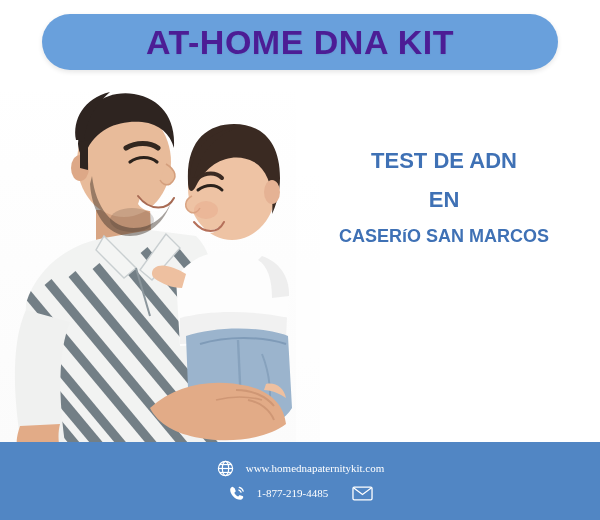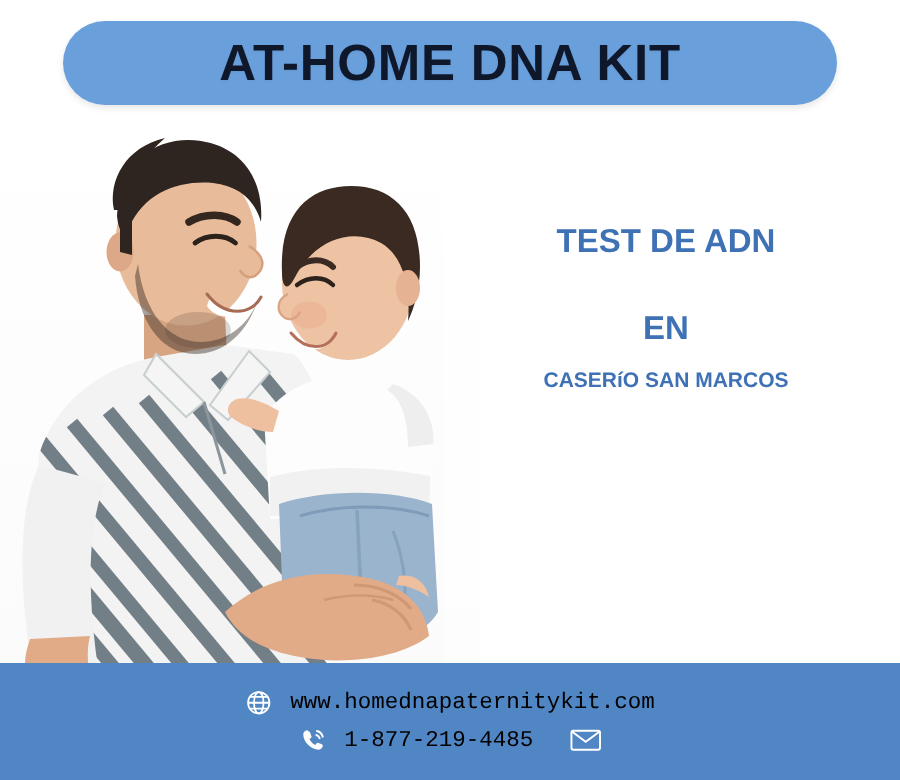--- a/index.html
+++ b/index.html
@@ -29,21 +29,21 @@
     width: 516px;
     height: 56px;
     background: #69a0dc;
     border-radius: 28px;
     display: flex;
     align-items: center;
     justify-content: center;
     box-shadow: 0 2px 5px rgba(0,0,0,0.10);
   }
   .header-title {
-    color: #0f172a;
+    color: #4c1d95;
     font-family: "Liberation Sans", sans-serif;
     font-weight: bold;
     font-size: 34px;
     letter-spacing: 0.5px;
     line-height: 1;
     white-space: nowrap;
     text-shadow: 0 1px 2px rgba(0,0,0,0.06);
   }
 
   
@@ -66,23 +66,23 @@
     text-align: center;
   }
   .headline-line {
     color: #3f71b5;
     font-family: "Liberation Sans", sans-serif;
     font-weight: bold;
     font-size: 22px;
     line-height: 1;
     white-space: nowrap;
   }
-  .headline-line.l1 { margin-bottom: 36px; }
+  .headline-line.l1 { margin-bottom: 17px; }
   .headline-line.l2 { margin-bottom: 16px; }
-  .headline-line.l3 { font-size: 14px; }
+  .headline-line.l3 { font-size: 18px; }
 
   
   .footer-bar {
     position: absolute;
     left: 0;
     bottom: 0;
     width: 600px;
     height: 78px;
     background: #5186c4;
     display: flex;
@@ -96,23 +96,23 @@
     align-items: center;
     justify-content: center;
   }
   .footer-row-2 { gap: 24px; }
   .footer-item {
     display: flex;
     align-items: center;
     gap: 11px;
   }
   .footer-text {
-    color: #000000;
-    font-family: Liberation Mono, monospace;
-    font-size: 15px;
+    color: #ffffff;
+    font-family: Liberation Serif, serif;
+    font-size: 11px;
     line-height: 1;
     white-space: nowrap;
   }
   .ficon { display:block; flex: 0 0 auto; }
 </style>
 </head>
 <body>
 
 <div class="card">
 

